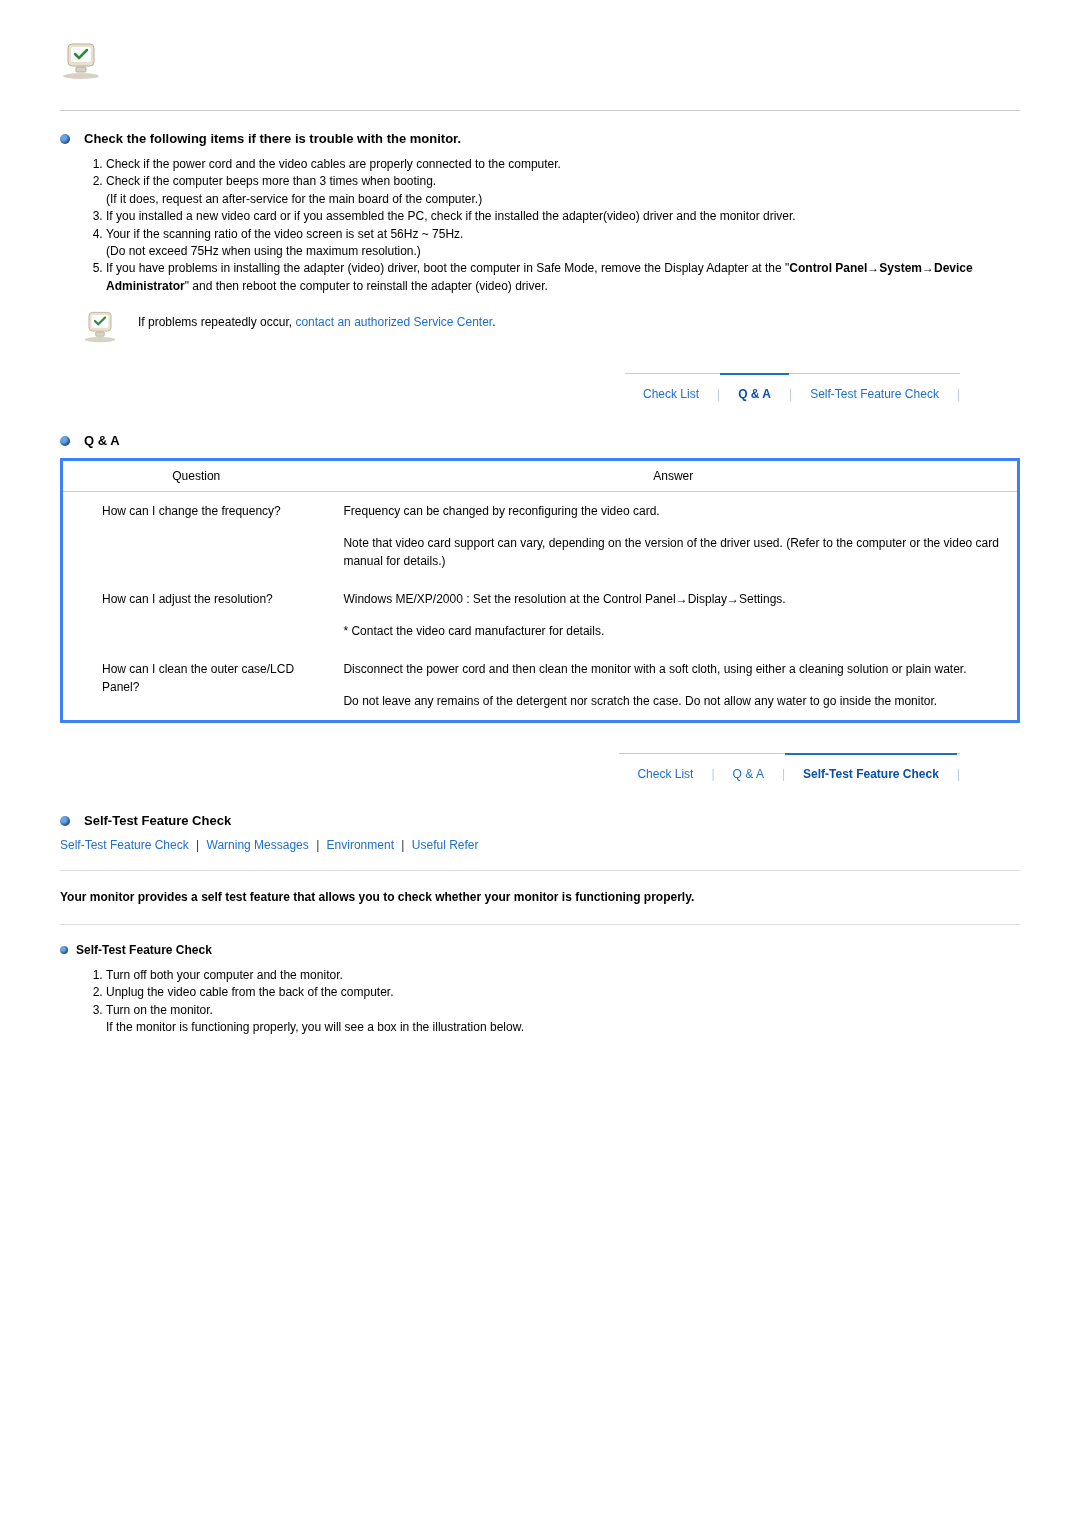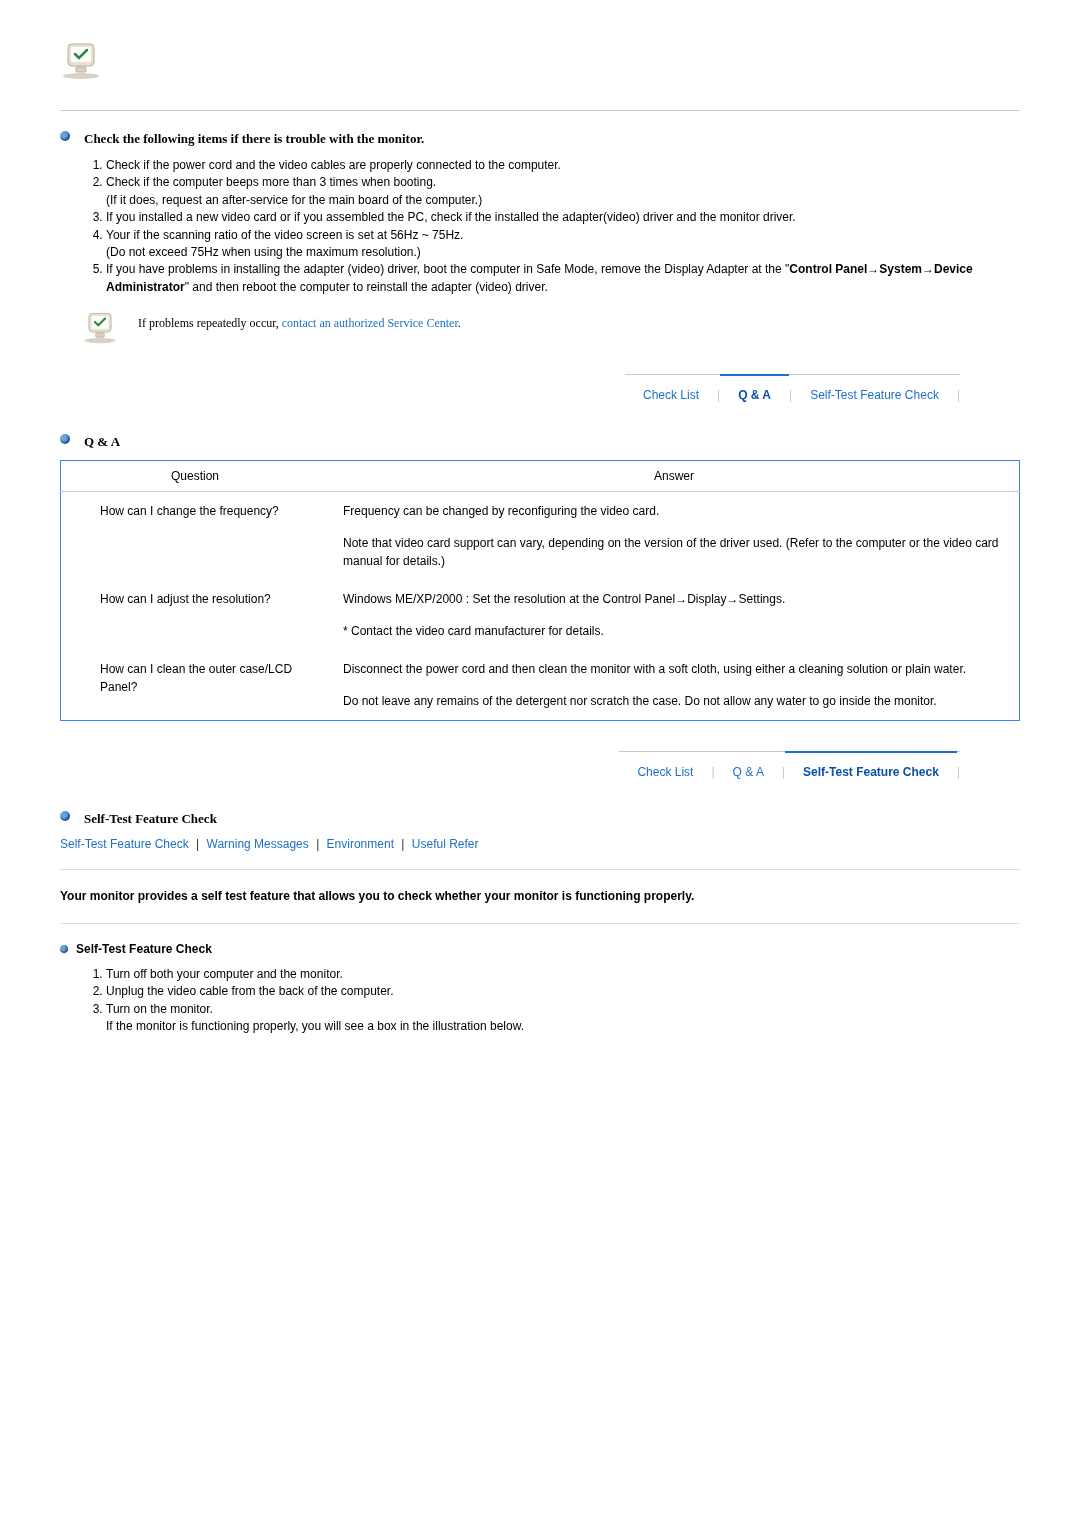--- a/index.html
+++ b/index.html
@@ -6,39 +6,39 @@
     body {
       font-family: Arial, Helvetica, sans-serif;
       font-size: 12px;
       color: #000;
       background: #fff;
       width: 1080px;
       padding: 40px 60px;
     }
     .top-icon-wrap { margin-bottom: 30px; }
     .spacer-line { border-bottom: 1px solid #ccc; margin: 8px 0 20px 0; }
-    .section-header { display: flex; align-items: flex-start; margin-bottom: 10px; font-family: Liberation Serif, serif; }
+    .section-header { display: flex; align-items: center; margin-bottom: 10px; }
     .bullet-blue {
       width: 10px; height: 10px; border-radius: 50%;
       background: radial-gradient(circle at 35% 35%, #6aa3e0 30%, #1a4d8a 70%);
       margin-right: 14px;
       flex-shrink: 0;
     }
     .section-title { font-weight: bold; font-size: 13px; }
     ol.numbered { list-style: decimal; padding-left: 46px; margin-bottom: 14px; }
     ol.numbered li { line-height: 1.45; }
-    .note-row { display: flex; align-items: flex-start; gap: 20px; padding-left: 22px; margin: 14px 0 30px 0; font-family: Liberation Serif, serif; }
+    .note-row { display: flex; align-items: flex-start; gap: 20px; padding-left: 22px; margin: 14px 0 30px 0; }
     .note-text { padding-top: 6px; }
     a, .link { color: #1e6fc7; text-decoration: none; }
     .tab-bar { display: flex; justify-content: flex-end; margin: 30px 60px 20px 0; }
     .tab-group { display: flex; border-top: 1px solid #bcd; }
     .tab { padding: 12px 18px; font-size: 12px; color: #1e6fc7; border-top: 2px solid transparent; margin-top: -1px; }
     .tab.active { font-weight: bold; border-top: 2px solid #1e6fc7; color: #0a4fa8; }
     .tab-sep { color: #bcd; align-self: center; }
-    table.qna { width: 100%; border-collapse: collapse; border: 1px solid #3b82f6; margin: 10px 0 27px 0; }
+    table.qna { width: 100%; border-collapse: collapse; border: 3px solid #3b82f6; margin: 10px 0 27px 0; }
     table.qna th { font-weight: normal; text-align: center; padding: 8px 12px; border-bottom: 1px solid #ccc; }
     table.qna td { padding: 10px 14px; vertical-align: top; line-height: 1.5; }
     table.qna td.q { width: 28%; padding-left: 39px; }
     .ans-block { margin-bottom: 14px; }
     .ans-block:last-child { margin-bottom: 0; }
     .link-crumbs { margin: 6px 0 16px 0; }
     .link-crumbs .sep { color: #333; margin: 0 4px; }
     .bold-para { font-weight: bold; margin: 6px 0 18px 0; line-height: 1.4; }
     .sub-bullet-row { display: flex; align-items: center; margin: 10px 0; }
     .bullet-small {

